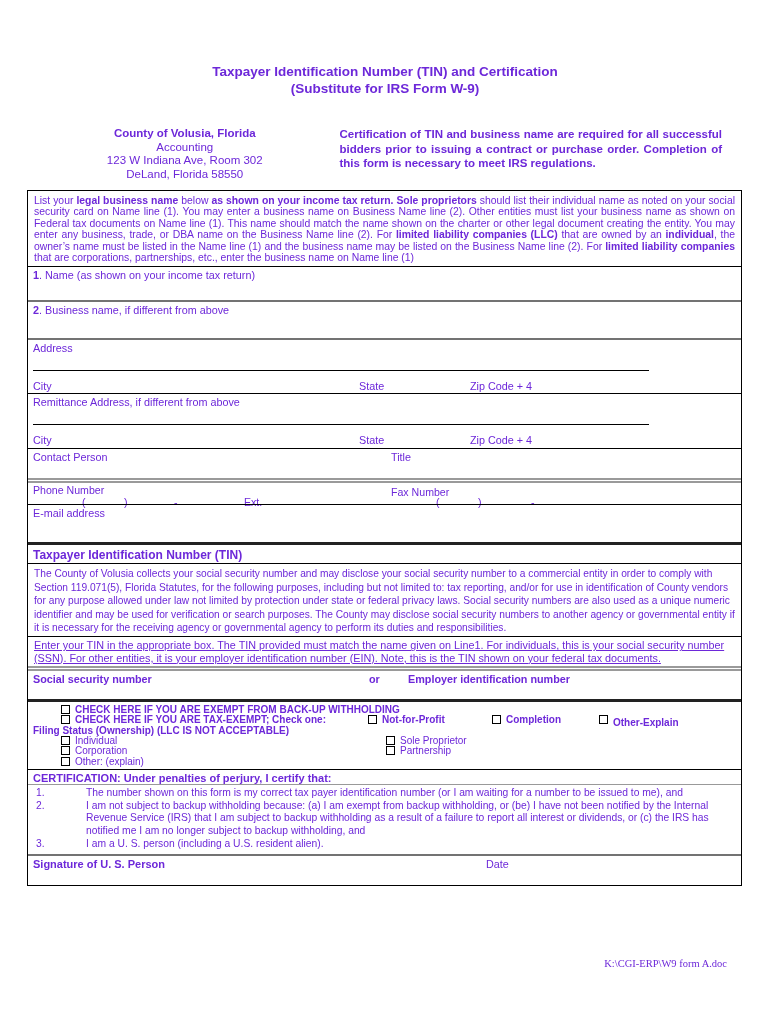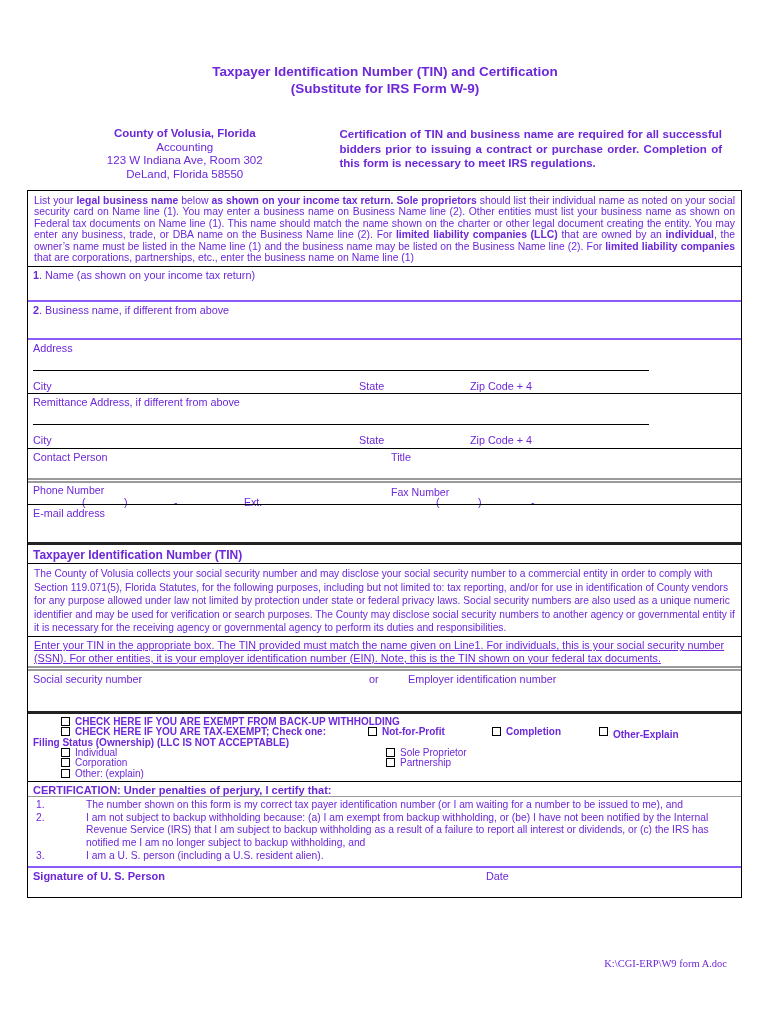--- a/index.html
+++ b/index.html
@@ -10,41 +10,41 @@
   }
   .b { font-weight:bold; }
   .doc-title { padding-top:63px; text-align:center; font-weight:bold; font-size:13.5px; line-height:17px; }
   .header-cols { display:flex; margin:30px 48px 0 88px; }
   .agency { width:215px; text-align:center; font-size:11.5px; line-height:13.5px; }
   .notice { width:425px; margin-left:58px; font-weight:bold; font-size:11.5px; line-height:14.5px; text-align:justify; }
   .form { margin:9px 0 0 27px; width:715px; border:1px solid #000; }
   .intro { padding:4px 6px 3px 6px; font-size:10.4px; line-height:11.4px; text-align:justify; }
   .row { position:relative; font-size:10.8px; padding:2px 5px; }
   .bt1 { border-top:1px solid #000; }
-  .bt2 { border-top:2px solid #8b5cf6; }
+  .bt2 { border-top:2px solid #737373; }
   .bt3 { border-top:3px solid #222; }
   .btg { border-top:5px double #9a9a9a; }
   .name-row { height:34px; }
   .business-row { height:38px; }
   .address-row, .remit-row { height:55px; }
   .write-line { position:absolute; left:5px; top:30px; width:616px; height:1px; background:#000; }
   .sub-labels { position:absolute; left:5px; top:40px; width:700px; }
   .abs { position:absolute; top:0; }
   .pos-state { left:326px; }
   .pos-zip { left:437px; }
   .contact-row { height:30px; }
   .pos-title { left:363px; }
   .phone-row { height:26px; padding-top:1px; font-size:10.6px; }
   .phone-line2 { position:absolute; top:13px; left:0; width:710px; height:12px; }
   .phone-line2 span { position:absolute; top:0; }
   .email-row { height:38px; }
   .tin-heading { height:21px; font-size:12px; font-weight:bold; padding-top:3px; }
   .privacy { padding:3px 6px 2px 6px; font-size:10.2px; line-height:13.4px; }
   .instructions { padding:2px 6px; font-size:10.8px; line-height:12.2px;text-decoration:underline; }
-  .ssn-row { height:45px; }
+  .ssn-row { height:33px;font-weight:bold; }
   .checks { padding:3px 5px 2px 5px; font-size:10px; }
   .check-line { position:relative; height:10.4px; line-height:10.4px; white-space:nowrap; }
   .check-line .lbl { font-weight:bold; }
   .indent { padding-left:28px; }
   .opt { position:absolute; top:0; }
   .opt-1 { left:335px; }
   .opt-2 { left:459px; }
   .opt-3 { left:566px; }
   .opt-3 .cb { vertical-align:2px; }
   .status-cols { position:relative; }

